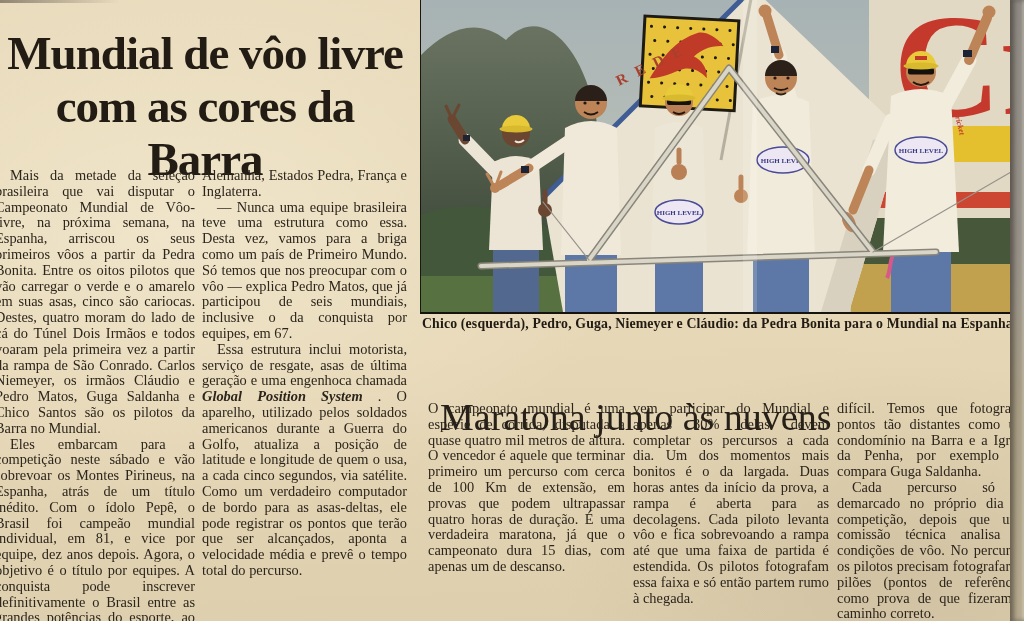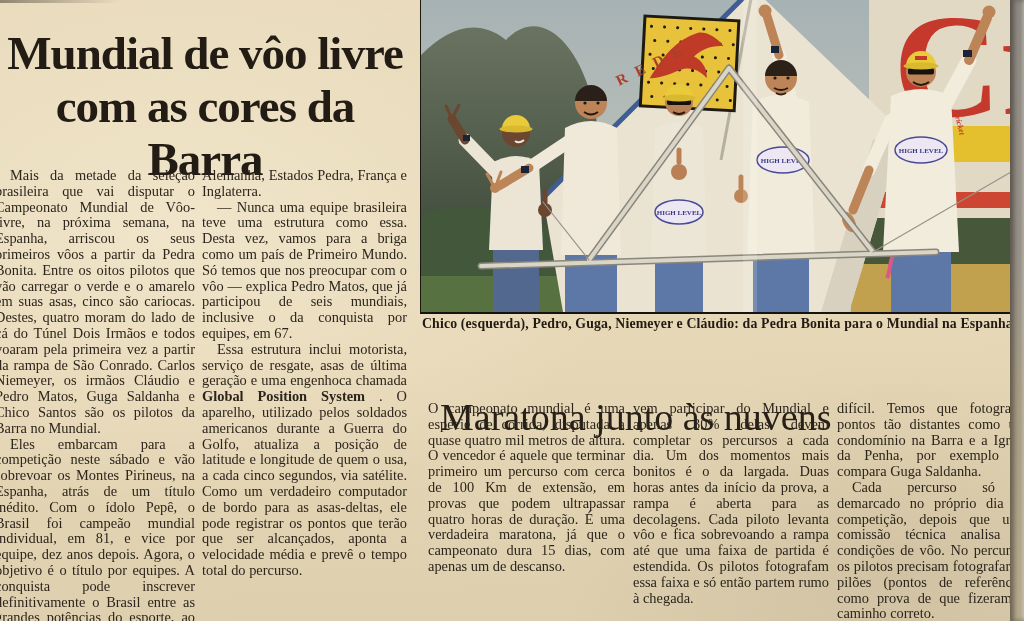--- a/index.html
+++ b/index.html
@@ -42,21 +42,21 @@
     position:absolute;left:420px;top:0;width:591px;height:312px;
     border-left:1px solid #1b1711;border-bottom:2px solid #16130e;
     background:#9aa6a6;
   }
   .photo svg{display:block;}
   .caption{
     position:absolute;left:422px;top:316px;width:590px;
     font-size:13.8px;font-weight:700;color:#211b13;letter-spacing:.15px;
     white-space:nowrap;overflow:hidden;
   }
-  .bold-inline{font-weight:700;}
+  .bold-inline{font-weight:700;font-style:italic;}
 </style>
 </head>
 <body>
 
 <div class="page">
   <div class="top-edge"></div>
 
   <h1 class="headline-1">Mundial de vôo livre com as cores da Barra</h1>
 
   <div class="body-col col-1">

